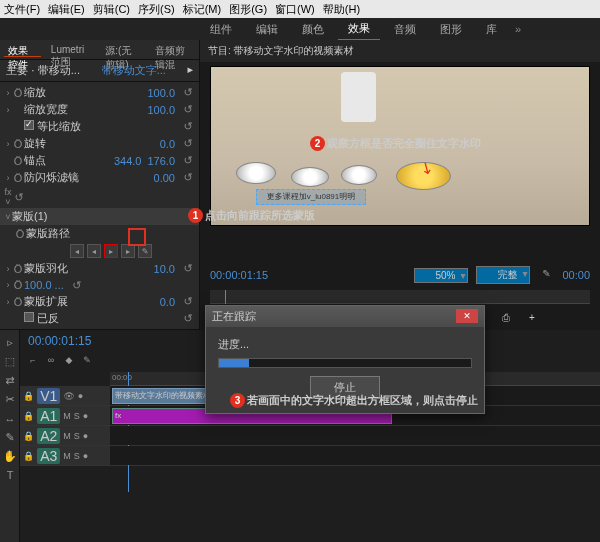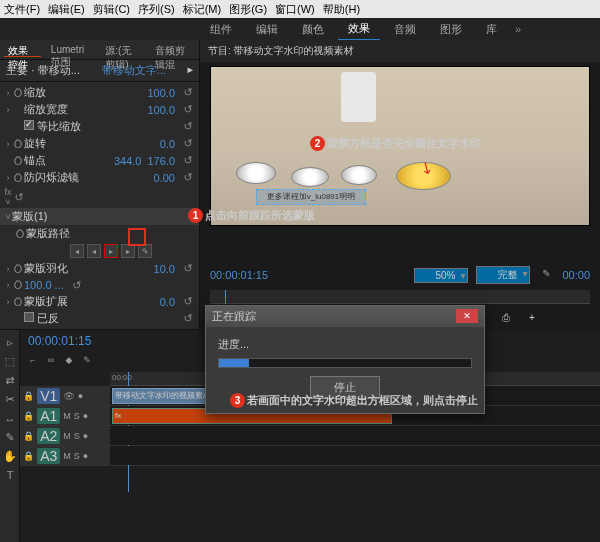--- a/index.html
+++ b/index.html
@@ -61,21 +61,21 @@
 .tl-tc{color:#4a8fd4;font-size:12px}
 .tl-ruler{height:14px;background:#2a2a2a;margin-left:90px;position:relative;border-bottom:1px solid #444}
 .tl-ruler .tick{position:absolute;font-size:8px;color:#888;top:1px}
 .track{display:flex;height:20px;border-bottom:1px solid #333}
 .track-head{width:90px;background:#2f2f2f;display:flex;align-items:center;gap:3px;padding:0 3px}
 .track-head .tbadge{background:#3a5a8a;padding:0 3px;font-size:14px;border-radius:2px}
 .track-head .tbadge.a{background:#2a6a5a}
 .track-head .ticon{font-size:9px;color:#999}
 .track-body{flex:1;background:#1a1a1a;position:relative}
 .clip{position:absolute;top:2px;height:16px;background:#5a7a9a;border:1px solid #7a9aba;font-size:8px;padding:0 2px;overflow:hidden;line-height:14px}
-.clip.audio{background:#c2410c;border-color:#5a8a7a}
+.clip.audio{background:#a21caf;border-color:#5a8a7a}
 .tl-controls{display:flex;gap:4px;padding:3px 6px}
 .tl-ctrl{width:14px;height:14px;color:#999;font-size:9px;text-align:center}
 .dialog{position:absolute;top:305px;left:205px;width:280px;background:#3a3a3a;border:1px solid #666;box-shadow:0 4px 12px rgba(0,0,0,0.6);z-index:100}
 .dialog-title{background:linear-gradient(#5a5a5a,#4a4a4a);padding:3px 6px;display:flex;justify-content:space-between;font-size:11px}
 .dialog-close{background:#c44;width:22px;height:14px;text-align:center;font-size:9px;line-height:14px;color:#fff}
 .dialog-body{padding:10px 12px}
 .progress-bar{height:10px;background:#1a1a1a;border:1px solid #555;margin:6px 0;position:relative}
 .progress-fill{height:100%;width:12%;background:#3a7fd4}
 .dialog-btn{display:block;margin:8px auto 4px;padding:3px 20px;background:#4a4a4a;border:1px solid #777;font-size:11px;text-align:center;width:70px}
 .annotation{position:absolute;z-index:200;font-size:12px;color:#e03020;font-weight:bold;display:flex;align-items:center;gap:2px}

